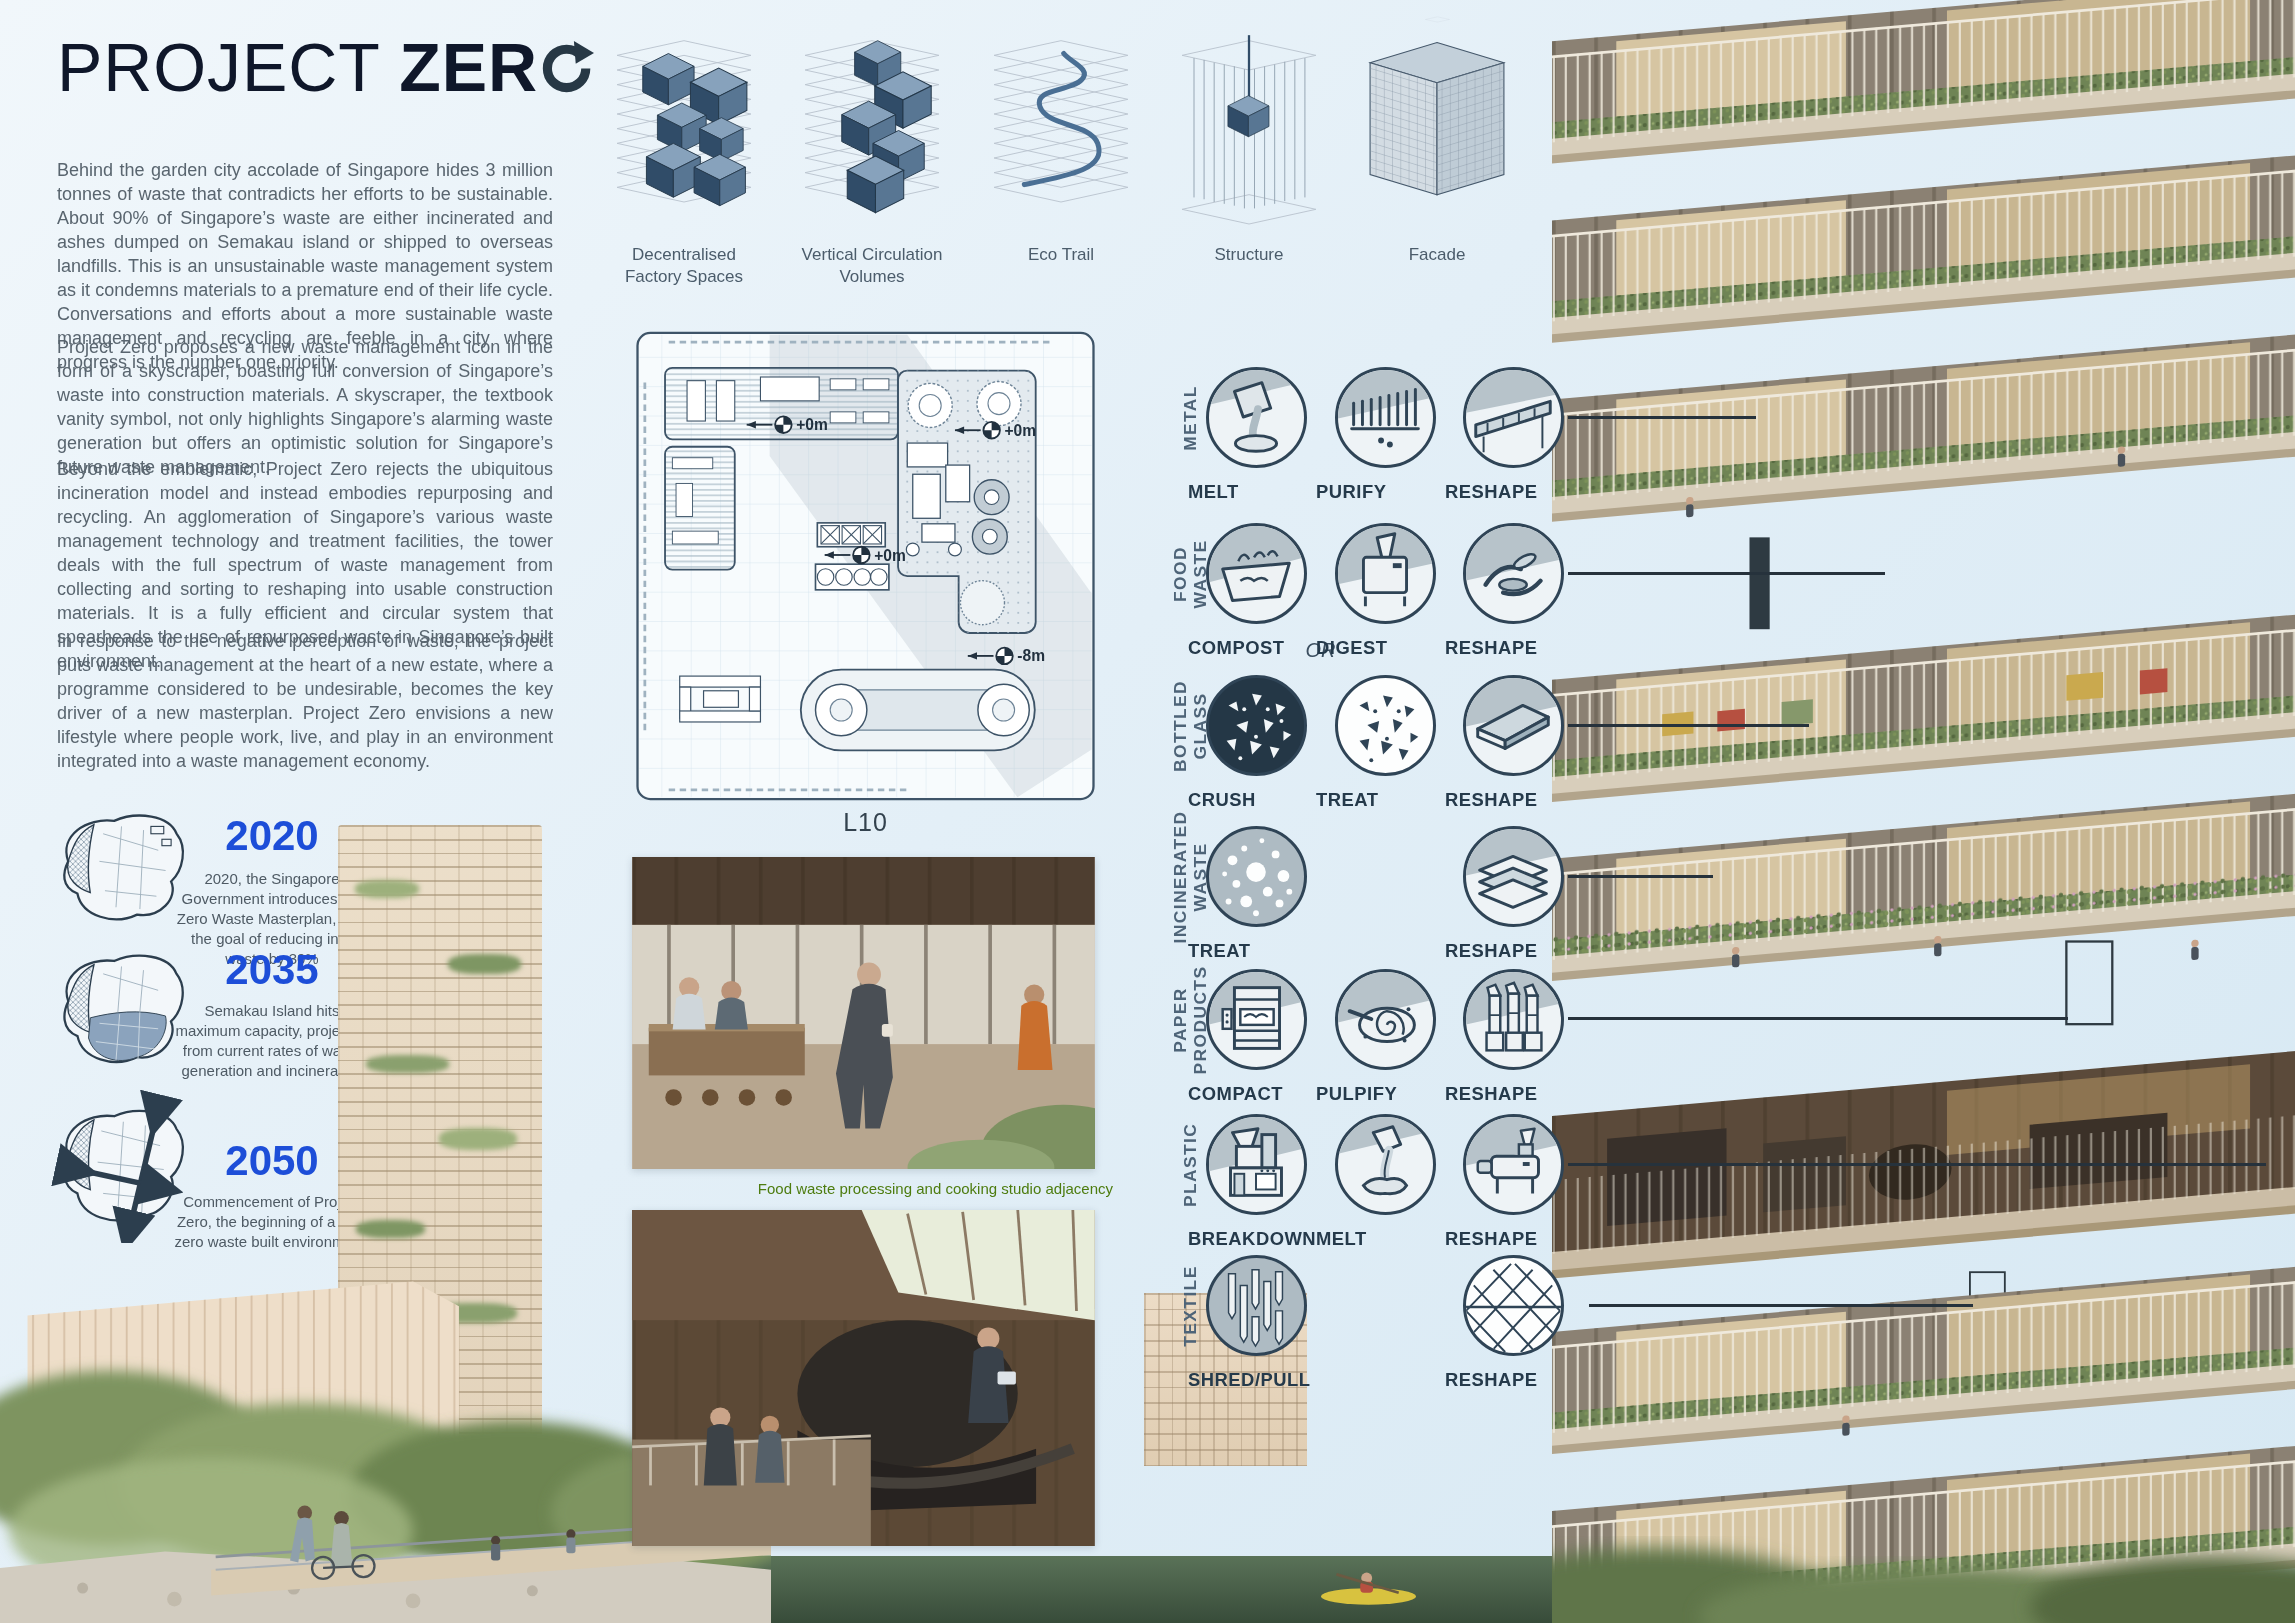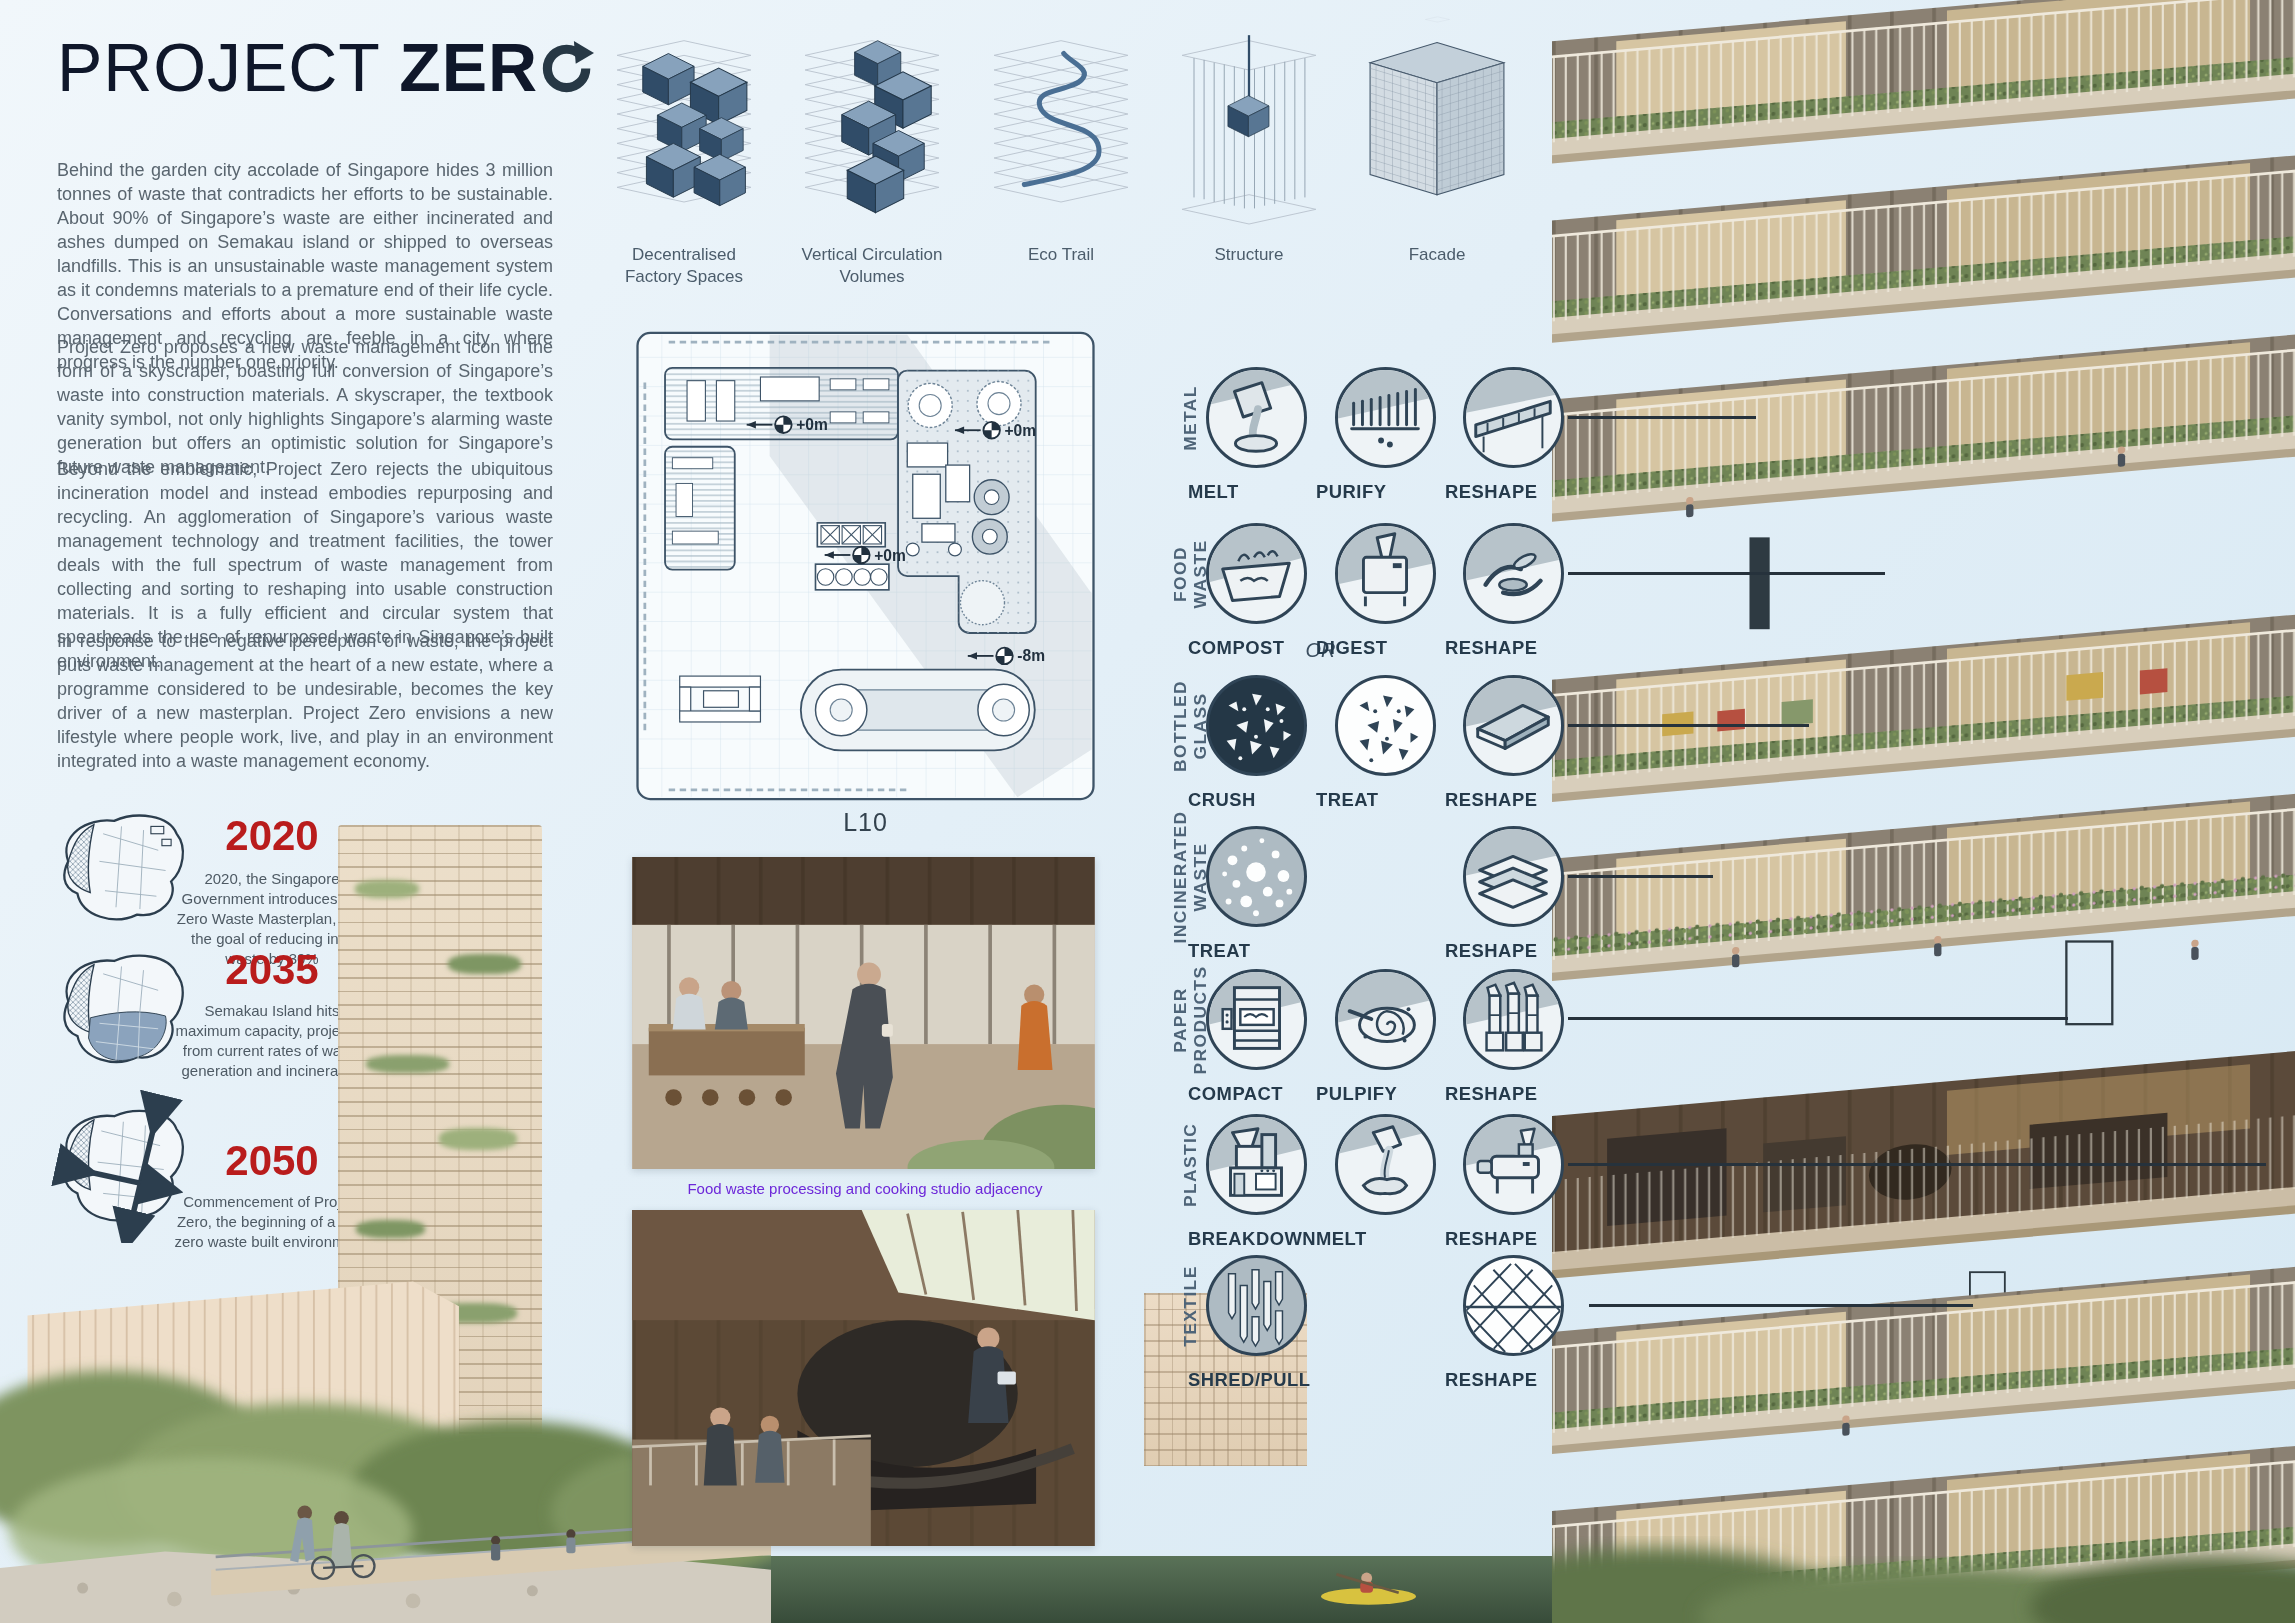--- a/index.html
+++ b/index.html
@@ -19,26 +19,26 @@
   
   .diag{top:14.7px;width:156px;height:231px;}
   .dlabel{top:244px;width:156px;text-align:center;font-size:17px;line-height:22px;color:#4b5c6b;}
 
   
   #plan{left:632px;top:327px;}
   #plan-level{left:632px;top:808px;width:467px;text-align:center;font-size:25px;color:#33424e;letter-spacing:0.9px;}
 
   
   .tl-map{left:48px;width:147px;}
-  .tl-year{left:180px;width:184px;text-align:center;font-size:42px;font-weight:600;color:#b91c1c;}
+  .tl-year{left:180px;width:184px;text-align:center;font-size:42px;font-weight:600;color:#1d4ed8;}
   .tl-text{left:171px;width:202px;text-align:center;font-size:15px;line-height:20px;color:#4e5a64;}
 
   
   .photo{left:632px;width:463px;box-shadow:0 1.8px 7.3px rgba(40,60,80,.18);z-index:5;}
-  .caption{left:617px;width:496px;text-align:center;font-size:15px;line-height:20px;color:#6d28d9;z-index:6;}
+  .caption{left:617px;width:496px;text-align:right;font-size:15px;line-height:20px;color:#4d7c0f;z-index:6;}
 
   
   .mrow{left:1139px;width:441px;height:193px;z-index:6;}
   .vlabel{position:absolute;left:51px;top:51px;transform:translate(-50%,-50%) rotate(-90deg);
           white-space:pre-line;text-align:center;font-size:17.4px;font-weight:bold;
           letter-spacing:1.4px;color:#4e6478;line-height:20px;}
   .mcircle{position:absolute;top:0;width:101px;height:101px;border-radius:50%;
            border:3.2px solid #2f4456;background:#eef3f6;overflow:hidden;box-sizing:border-box;}
   .mcircle svg{position:absolute;left:-1.8px;top:-1.8px;}
   .p1{left:67px;} .p2{left:196px;} .p3{left:324px;}

